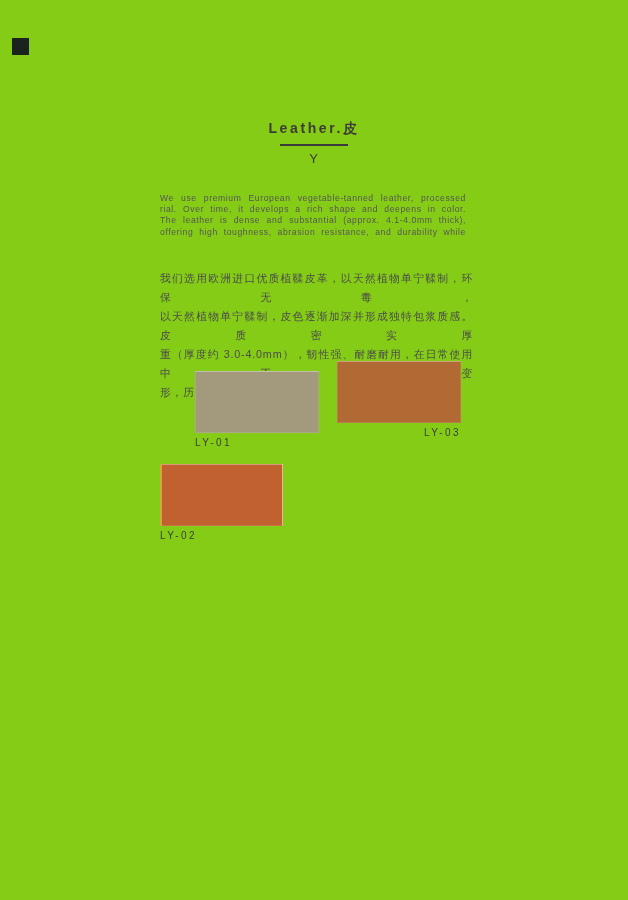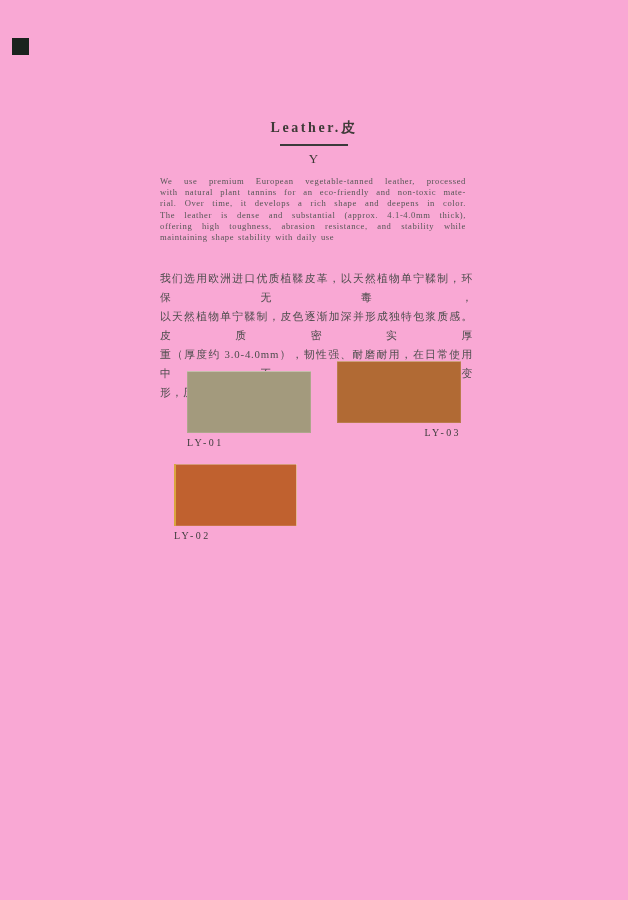--- a/index.html
+++ b/index.html
@@ -1,22 +1,22 @@
 <!DOCTYPE html>
 <html><head>
 <meta charset="utf-8">
 <style>
   html, body { margin: 0; padding: 0; background: #ffffff; }
   .page {
     position: relative;
     width: 628px;
     height: 900px;
-    background: #f9a8d4;
+    background: #84cc16;
     overflow: hidden;
-    font-family: Liberation Serif, serif;
+    font-family: Liberation Sans, sans-serif;
   }
 
   
   .corner-marker {
     position: absolute;
     left: 12px; top: 38px;
     width: 17px; height: 17px;
   }
 
   
@@ -48,21 +48,21 @@
     font-size: 13px;
     font-weight: 500;
     letter-spacing: 1px;
     color: #3e3a37;
     line-height: 15px;
   }
 
   
   .intro-en {
     position: absolute;
-    left: 160px; top: 176px;
+    left: 160px; top: 193px;
     width: 306px;
     color: #565656;
     font-size: 8.6px;
     line-height: 11.2px;
     letter-spacing: 0.6px;
     word-spacing: 1.2px;
   }
   .intro-en .jline { text-align: justify; text-align-last: justify; }
   .intro-en .jline.last { text-align: left; text-align-last: left; }
 
@@ -87,24 +87,24 @@
     box-shadow: inset 0 1px 0 rgba(255,255,255,0.28), inset 0 0 0 1px rgba(255,255,255,0.12);
   }
   .swatch figcaption {
     margin-top: 4px;
     font-size: 10px;
     font-weight: 500;
     letter-spacing: 2.4px;
     color: #3d3d3d;
     white-space: nowrap;
   }
-  .sw-ly01 { left: 159px; top: 371px; padding-left: 28px; }
+  .sw-ly01 { left: 167px; top: 371px; padding-left: 28px; }
   .sw-ly03 { left: 337px; top: 361px; text-align: right; }
   .sw-ly03 figcaption { padding-left: 9px; }
-  .sw-ly02 { left: 174px; top: 464px; }
+  .sw-ly02 { left: 160px; top: 464px; }
   .sw-ly02 .chip { width: 123px; }
   .chip-edge {
     position: absolute;
     left: 0; top: 0;
     width: 2px; height: 100%;
   }
   .chip-edge-right {
     position: absolute;
     right: 0; top: 0;
     width: 1px; height: 100%;
@@ -119,25 +119,23 @@
   <div class="corner-marker" style="background-color: rgb(26, 35, 30);"></div>
 
   <header class="header">
     <h1 class="title">Leather.皮</h1>
     <div class="title-rule"></div>
     <div class="series">Y</div>
   </header>
 
   <section class="intro-en">
     <div class="jline">We use premium European vegetable-tanned leather, processed</div>
-    <div class="jline">with natural plant tannins for an eco-friendly and non-toxic mate-</div>
     <div class="jline">rial. Over time, it develops a rich shape and deepens in color.</div>
     <div class="jline">The leather is dense and substantial (approx. 4.1-4.0mm thick),</div>
-    <div class="jline">offering high toughness, abrasion resistance, and stability while</div>
-    <div class="jline last">maintaining shape stability with daily use</div>
+    <div class="jline">offering high toughness, abrasion resistance, and durability while</div>
   </section>
 
   <section class="intro-zh">
     <div class="jline">我们选用欧洲进口优质植鞣皮革，以天然植物单宁鞣制，环保无毒，</div>
     <div class="jline">以天然植物单宁鞣制，皮色逐渐加深并形成独特包浆质感。皮质密实厚</div>
     <div class="jline">重（厚度约 3.0-4.0mm），韧性强、耐磨耐用，在日常使用中不易变</div>
     <div class="jline last">形，历久弥新。</div>
   </section>
 
   <figure class="swatch sw-ly01">

